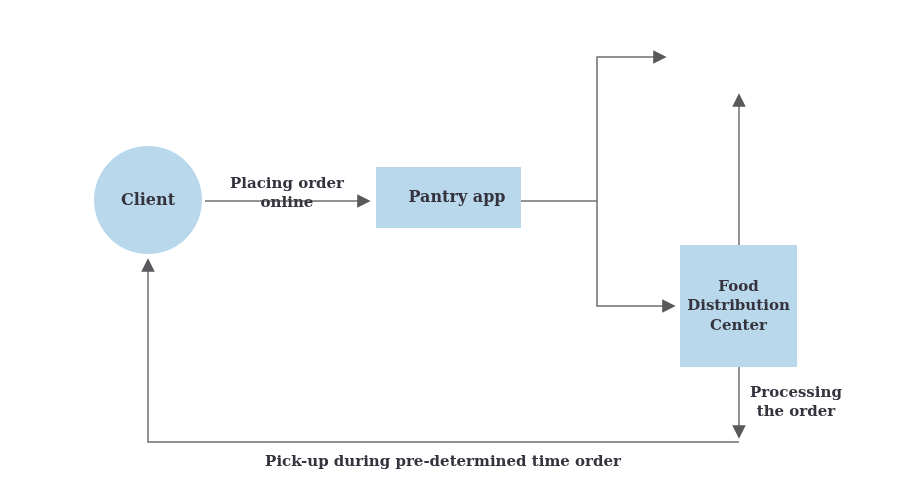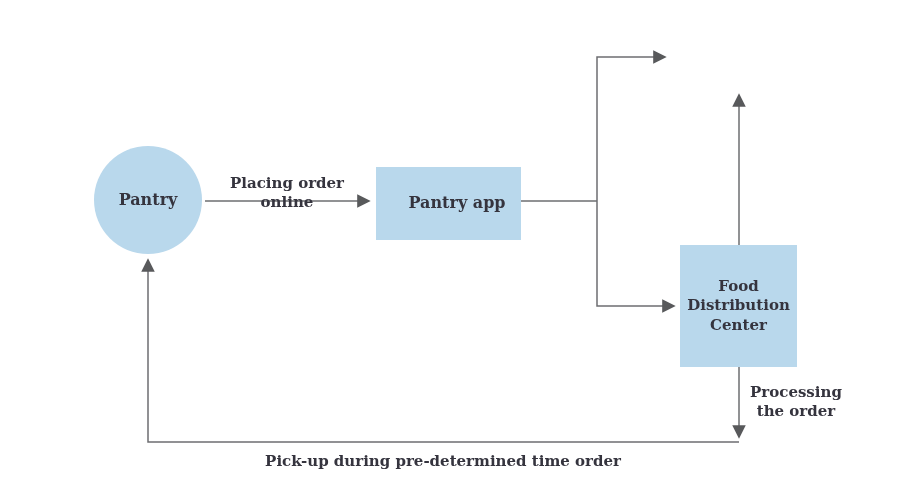--- a/index.html
+++ b/index.html
@@ -40,21 +40,21 @@
     top: 146px;
     width: 108px;
     height: 108px;
     border-radius: 50%;
     font-size: 16px;
   }
   .node-pantry {
     left: 376px;
     top: 167px;
     width: 145px;
-    height: 73px;
+    height: 61px;
     font-size: 16px;
     padding-left: 17px;
   }
   .node-masterdb {
     left: 671px;
     top: 26px;
     width: 139px;
     height: 64px;
     border-radius: 50%;
     padding: 0 24px;
@@ -111,21 +111,21 @@
     <path d="M 597 201 V 306 H 673" fill="none" stroke="#6d6e71" stroke-width="1.5" marker-end="url(#arrow)"></path>
 
     <path d="M 739 245 V 96" fill="none" stroke="#6d6e71" stroke-width="1.5" marker-end="url(#arrow)"></path>
 
     <path d="M 739 367 V 436" fill="none" stroke="#6d6e71" stroke-width="1.5" marker-end="url(#arrow)"></path>
 
     <path d="M 739 442 H 148 V 261" fill="none" stroke="#6d6e71" stroke-width="1.5" marker-end="url(#arrow)"></path>
   </svg>
 
   <div class="node node-client">
-    <span>Pantry</span>
+    <span>Client</span>
   </div>
 
   <div class="node node-pantry">
     <span>Pantry app</span>
   </div>
 
 
   <div class="node node-fdc">
     <span>Food Distribution Center</span>
   </div>

